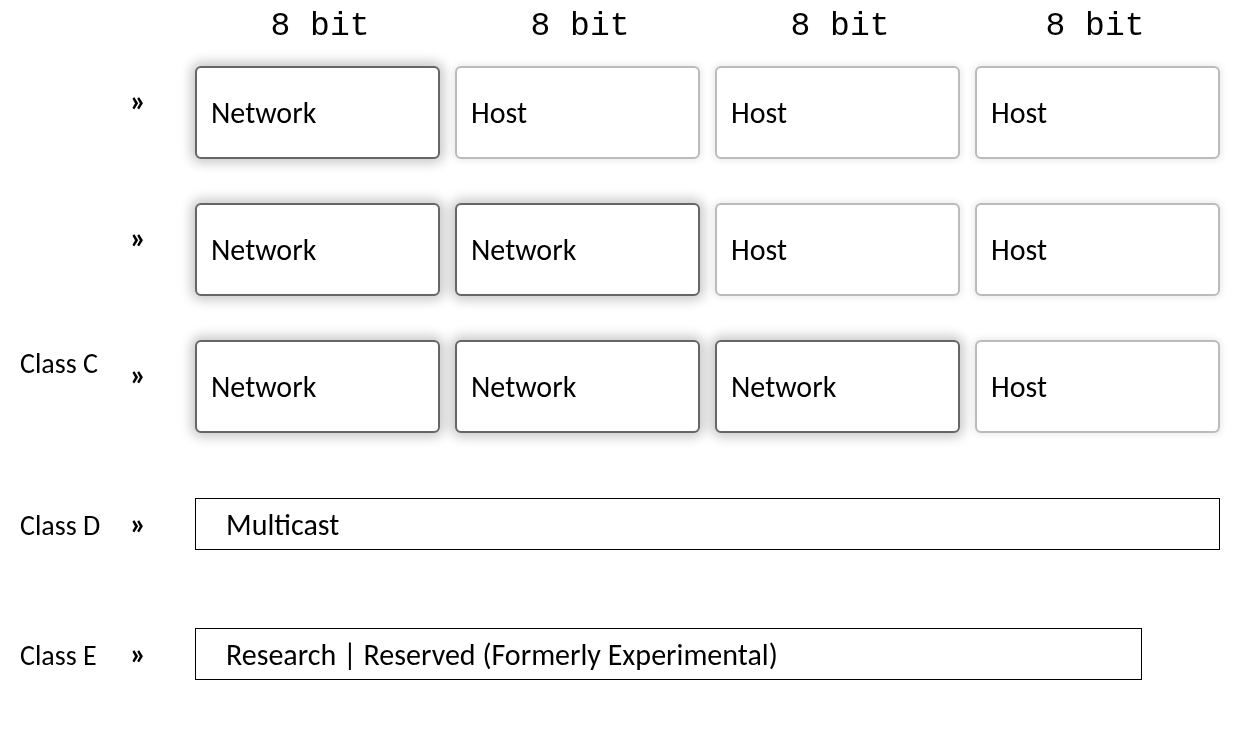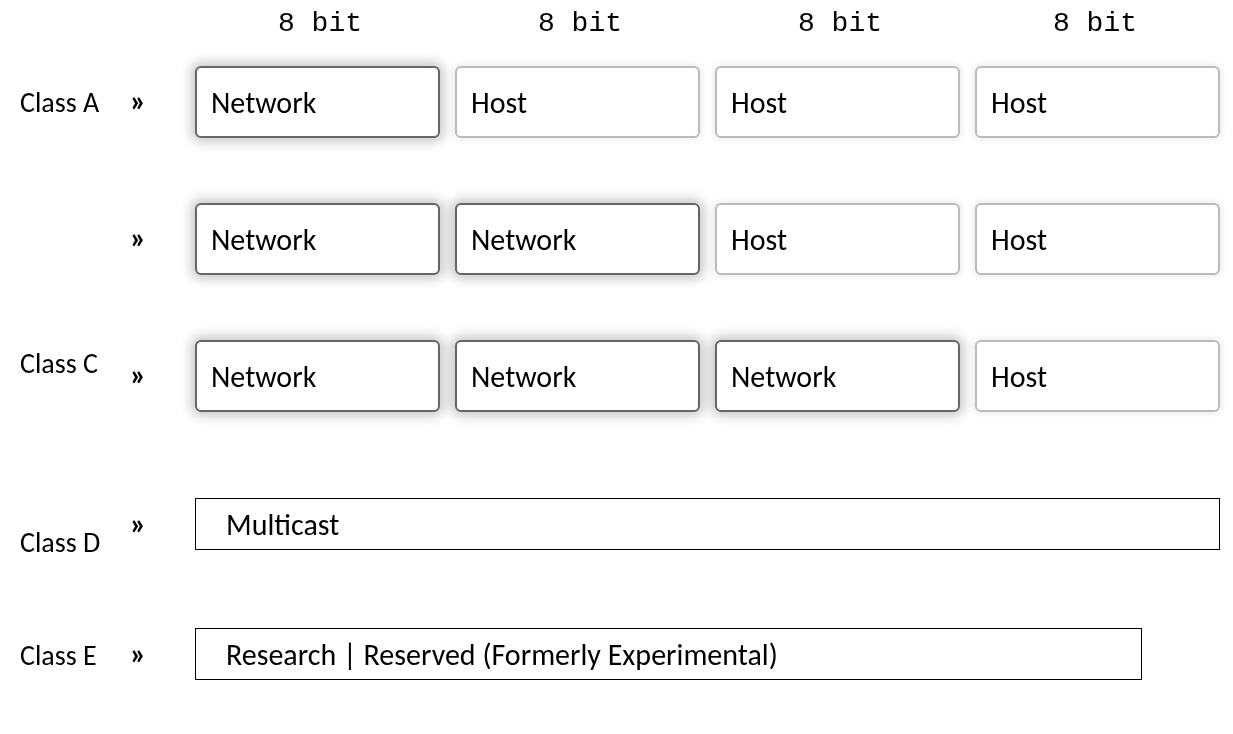--- a/index.html
+++ b/index.html
@@ -16,41 +16,41 @@
   .container {
     position: relative;
     width: 1233px;
     height: 734px;
   }
   
   .col-header {
     position: absolute;
     top: 8px;
     font-family: "Courier New", monospace;
-    font-size: 28px;
+    font-size: 33px;
     text-align: center;
     width: 250px;
   }
   
   .row-label {
     position: absolute;
     left: 20px;
     font-size: 28px;
     width: 110px;
   }
   .chevron {
     position: absolute;
     left: 130px;
     font-size: 30px;
     font-weight: bold;
   }
   
   .octet {
     position: absolute;
-    height: 72px;
+    height: 93px;
     border: 2px solid #777;
     border-radius: 6px;
     padding-left: 14px;
     display: flex;
     align-items: center;
     font-size: 30px;
     background: #fff;
   }
   .octet.network {
     box-shadow: 0 0 12px 4px rgba(0,0,0,0.22);
@@ -75,41 +75,40 @@
 </head>
 <body>
 
 <div class="container">
 
   <div class="col-header" style="left:195px;">8 bit</div>
   <div class="col-header" style="left:455px;">8 bit</div>
   <div class="col-header" style="left:715px;">8 bit</div>
   <div class="col-header" style="left:970px;">8 bit</div>
 
-  <div class="row-label" style="top:85px;">Class A</div>
   <div class="chevron" style="top:82px;">»</div>
   <div class="octet network" style="left:195px; top:66px; width:245px;">Network</div>
   <div class="octet host" style="left:455px; top:66px; width:245px;">Host</div>
   <div class="octet host" style="left:715px; top:66px; width:245px;">Host</div>
   <div class="octet host" style="left:975px; top:66px; width:245px;">Host</div>
 
   <div class="chevron" style="top:219px;">»</div>
   <div class="octet network" style="left:195px; top:203px; width:245px;">Network</div>
   <div class="octet network" style="left:455px; top:203px; width:245px;">Network</div>
   <div class="octet host" style="left:715px; top:203px; width:245px;">Host</div>
   <div class="octet host" style="left:975px; top:203px; width:245px;">Host</div>
 
   <div class="row-label" style="top:346px;">Class C</div>
   <div class="chevron" style="top:356px;">»</div>
   <div class="octet network" style="left:195px; top:340px; width:245px;">Network</div>
   <div class="octet network" style="left:455px; top:340px; width:245px;">Network</div>
   <div class="octet network" style="left:715px; top:340px; width:245px;">Network</div>
   <div class="octet host" style="left:975px; top:340px; width:245px;">Host</div>
 
-  <div class="row-label" style="top:508px;margin-top:17px;">Class D</div>
+  <div class="row-label" style="top:508px;">Class D</div>
   <div class="chevron" style="top:505px;">»</div>
   <div class="fullbox" style="left:195px; top:498px; width:1025px;">Multicast</div>
 
   <div class="row-label" style="top:638px;">Class E</div>
   <div class="chevron" style="top:635px;">»</div>
   <div class="fullbox" style="left:195px; top:628px; width:947px;">Research | Reserved (Formerly Experimental)</div>
 
 </div>
 
 </body></html>

